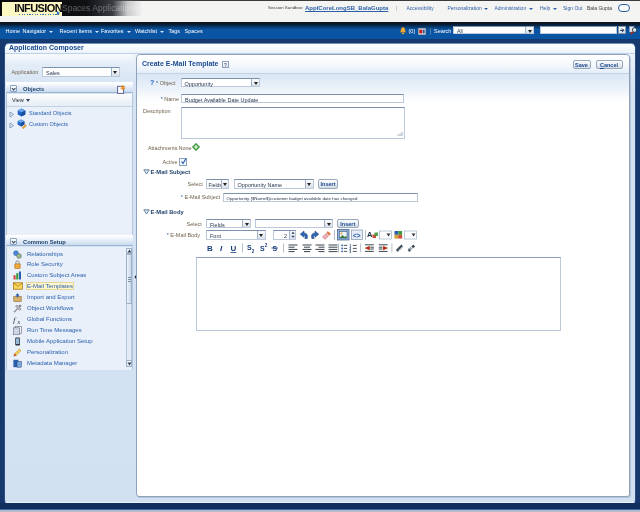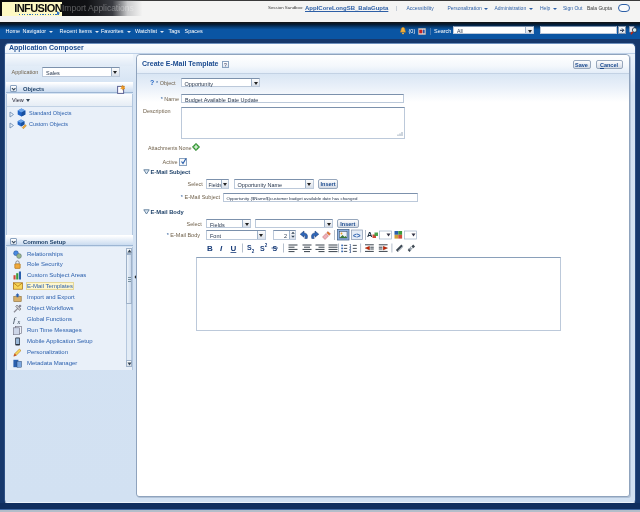--- a/index.html
+++ b/index.html
@@ -62,21 +62,21 @@
 #formbg { left:137px; top:74px; width:492px; height:28px;
   background:linear-gradient(180deg,#d9e6f4 0%,#e9f0f9 45%,#ffffff 100%); }
 .seclbl { position:absolute; font-size:5.8px; font-weight:bold; color:#1f4269; }
 .tri { position:absolute; }
 </style>
 </head>
 <body>
 
 <div class="ab" id="topbar"></div>
 <div class="ab" id="topfade"></div>
-<div class="ab" id="ghost">Import Applications</div>
+<div class="ab" id="ghost">Spaces Applications</div>
 <div class="ab" id="logo">INFUSION<span class="dots"></span><span class="arr"></span></div>
 <span class="tl gray" style="left:268px; font-size:4.4px;">Session Sandbox:</span>
 <span class="tl" style="left:305px; font-size:6px; font-weight:bold; text-decoration:underline;">AppICoreLongSB_BalaGupta</span>
 <span class="tl" style="left:396px; color:#8a9ab0;">|</span>
 <span class="tl" style="left:406.5px;">Accessibility</span>
 <span class="tl" style="left:447.5px;">Personalization <span class="caret"></span></span>
 <span class="tl" style="left:494.5px;">Administration <span class="caret"></span></span>
 <span class="tl" style="left:540px;">Help <span class="caret"></span></span>
 <span class="tl" style="left:563px;">Sign Out</span>
 <span class="tl gray" style="left:587px;">Bala Gupta</span>

